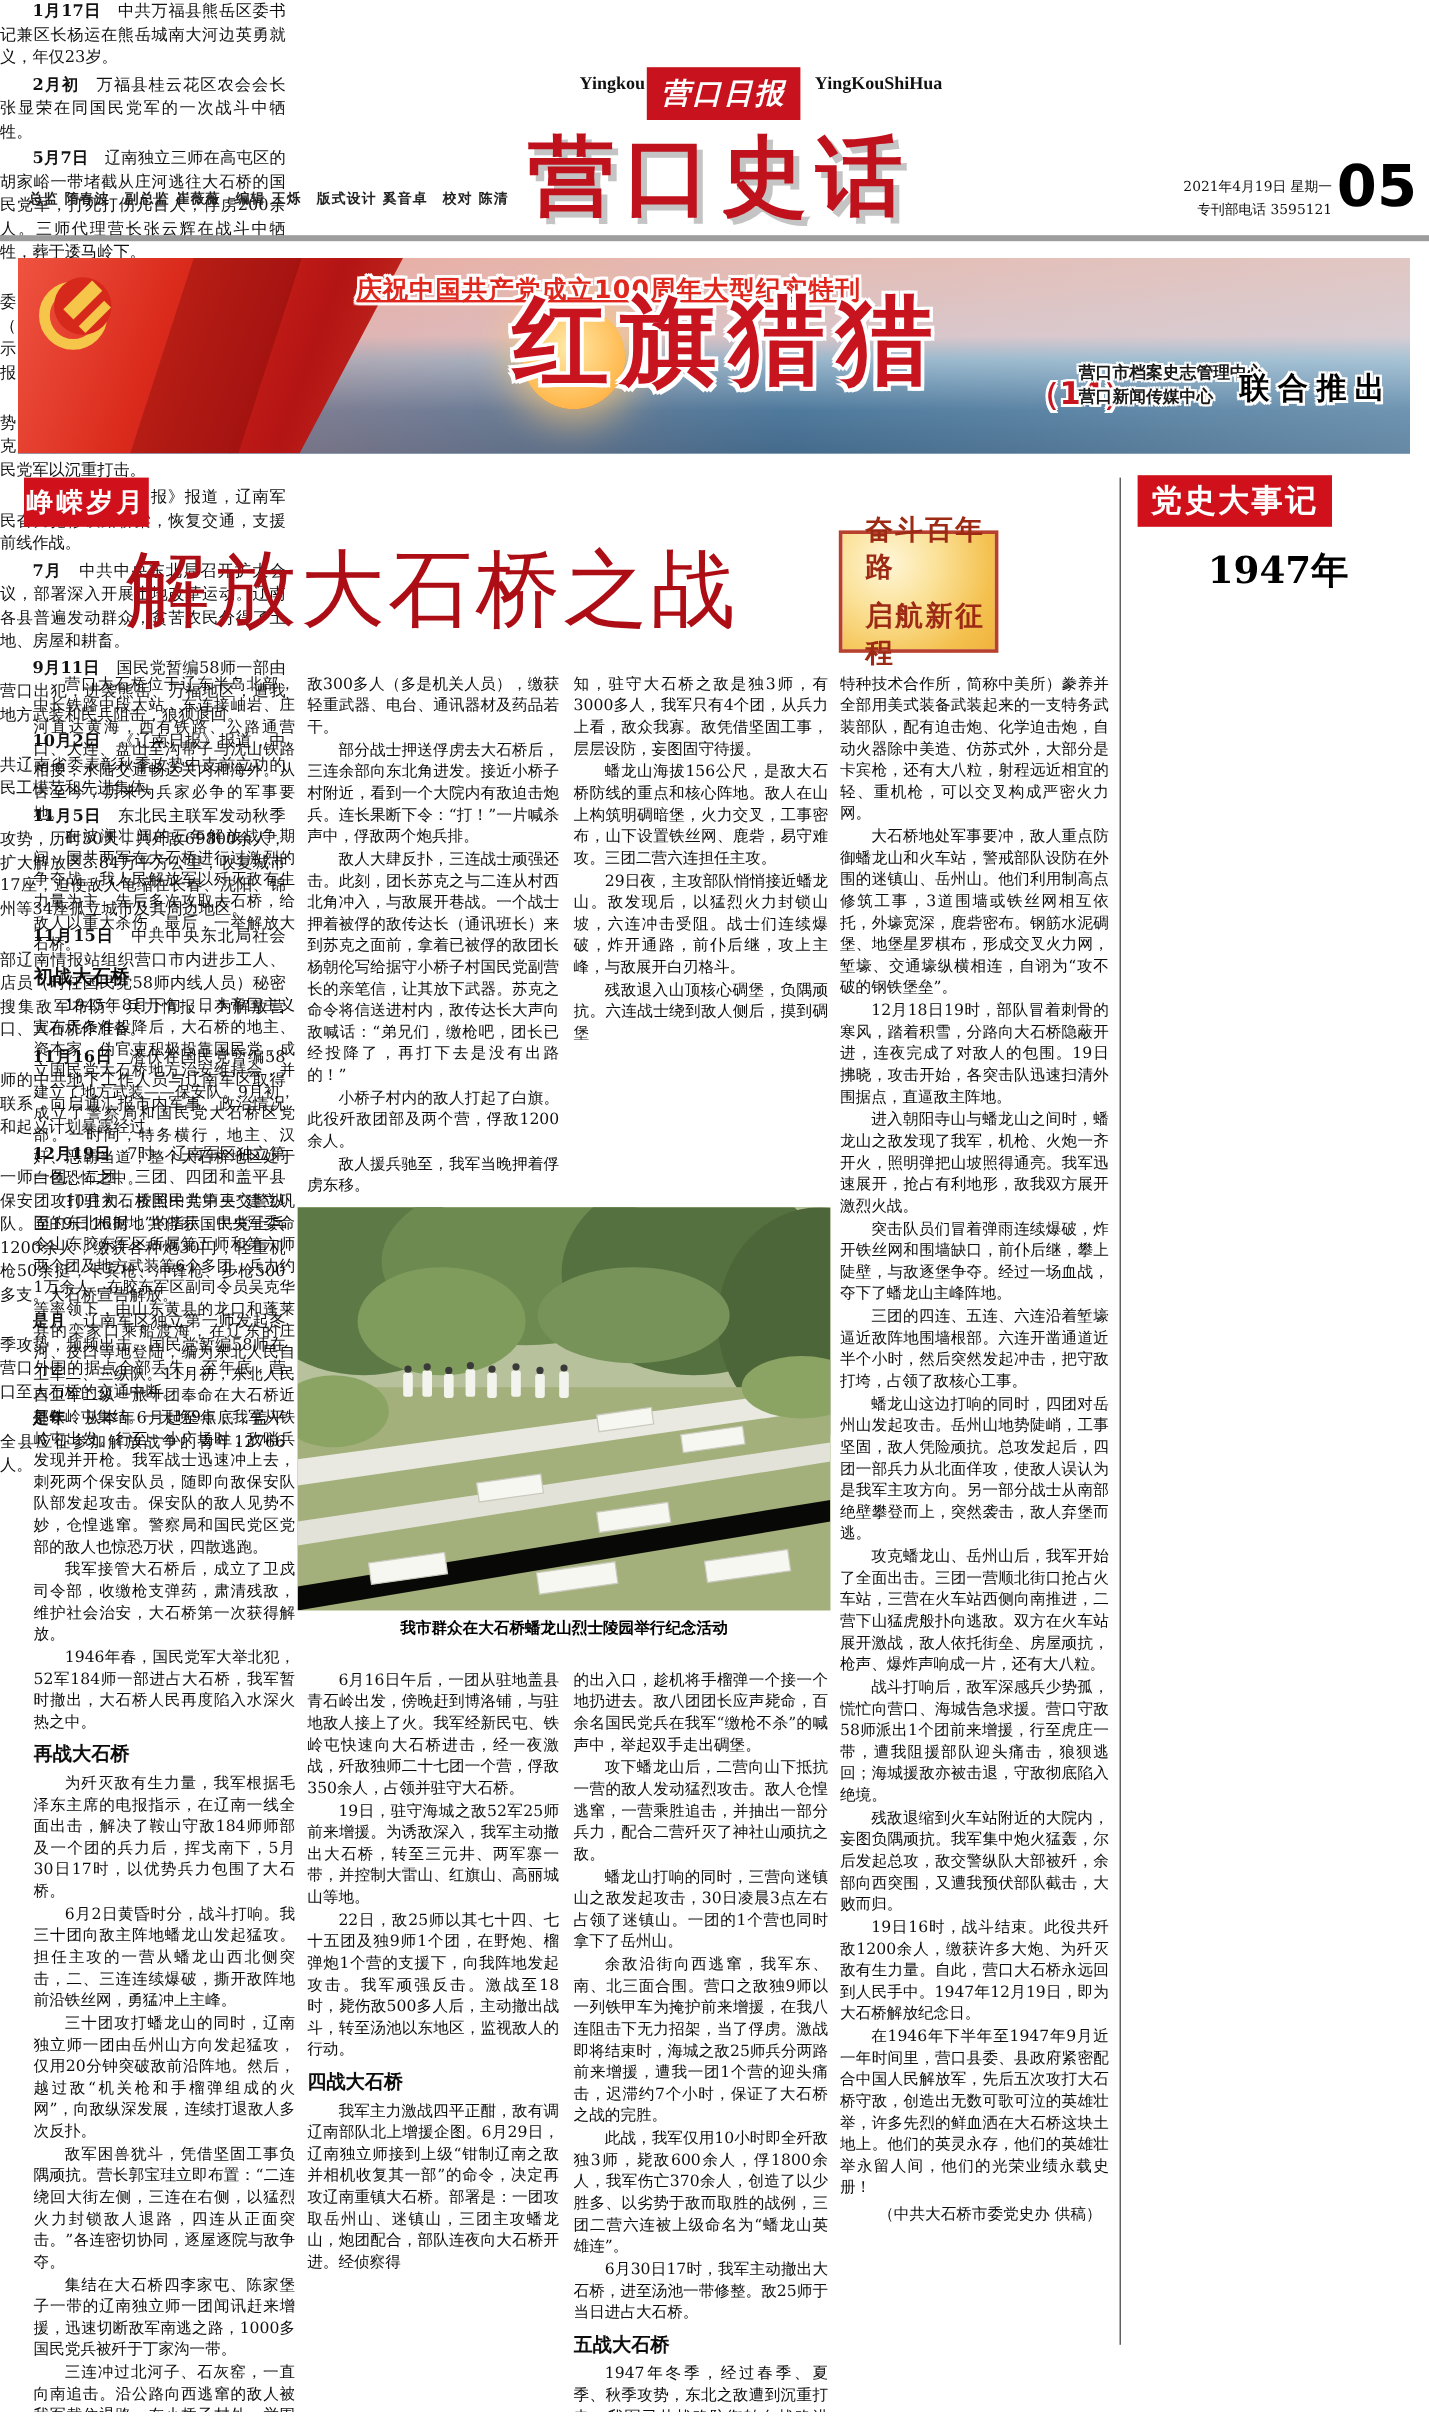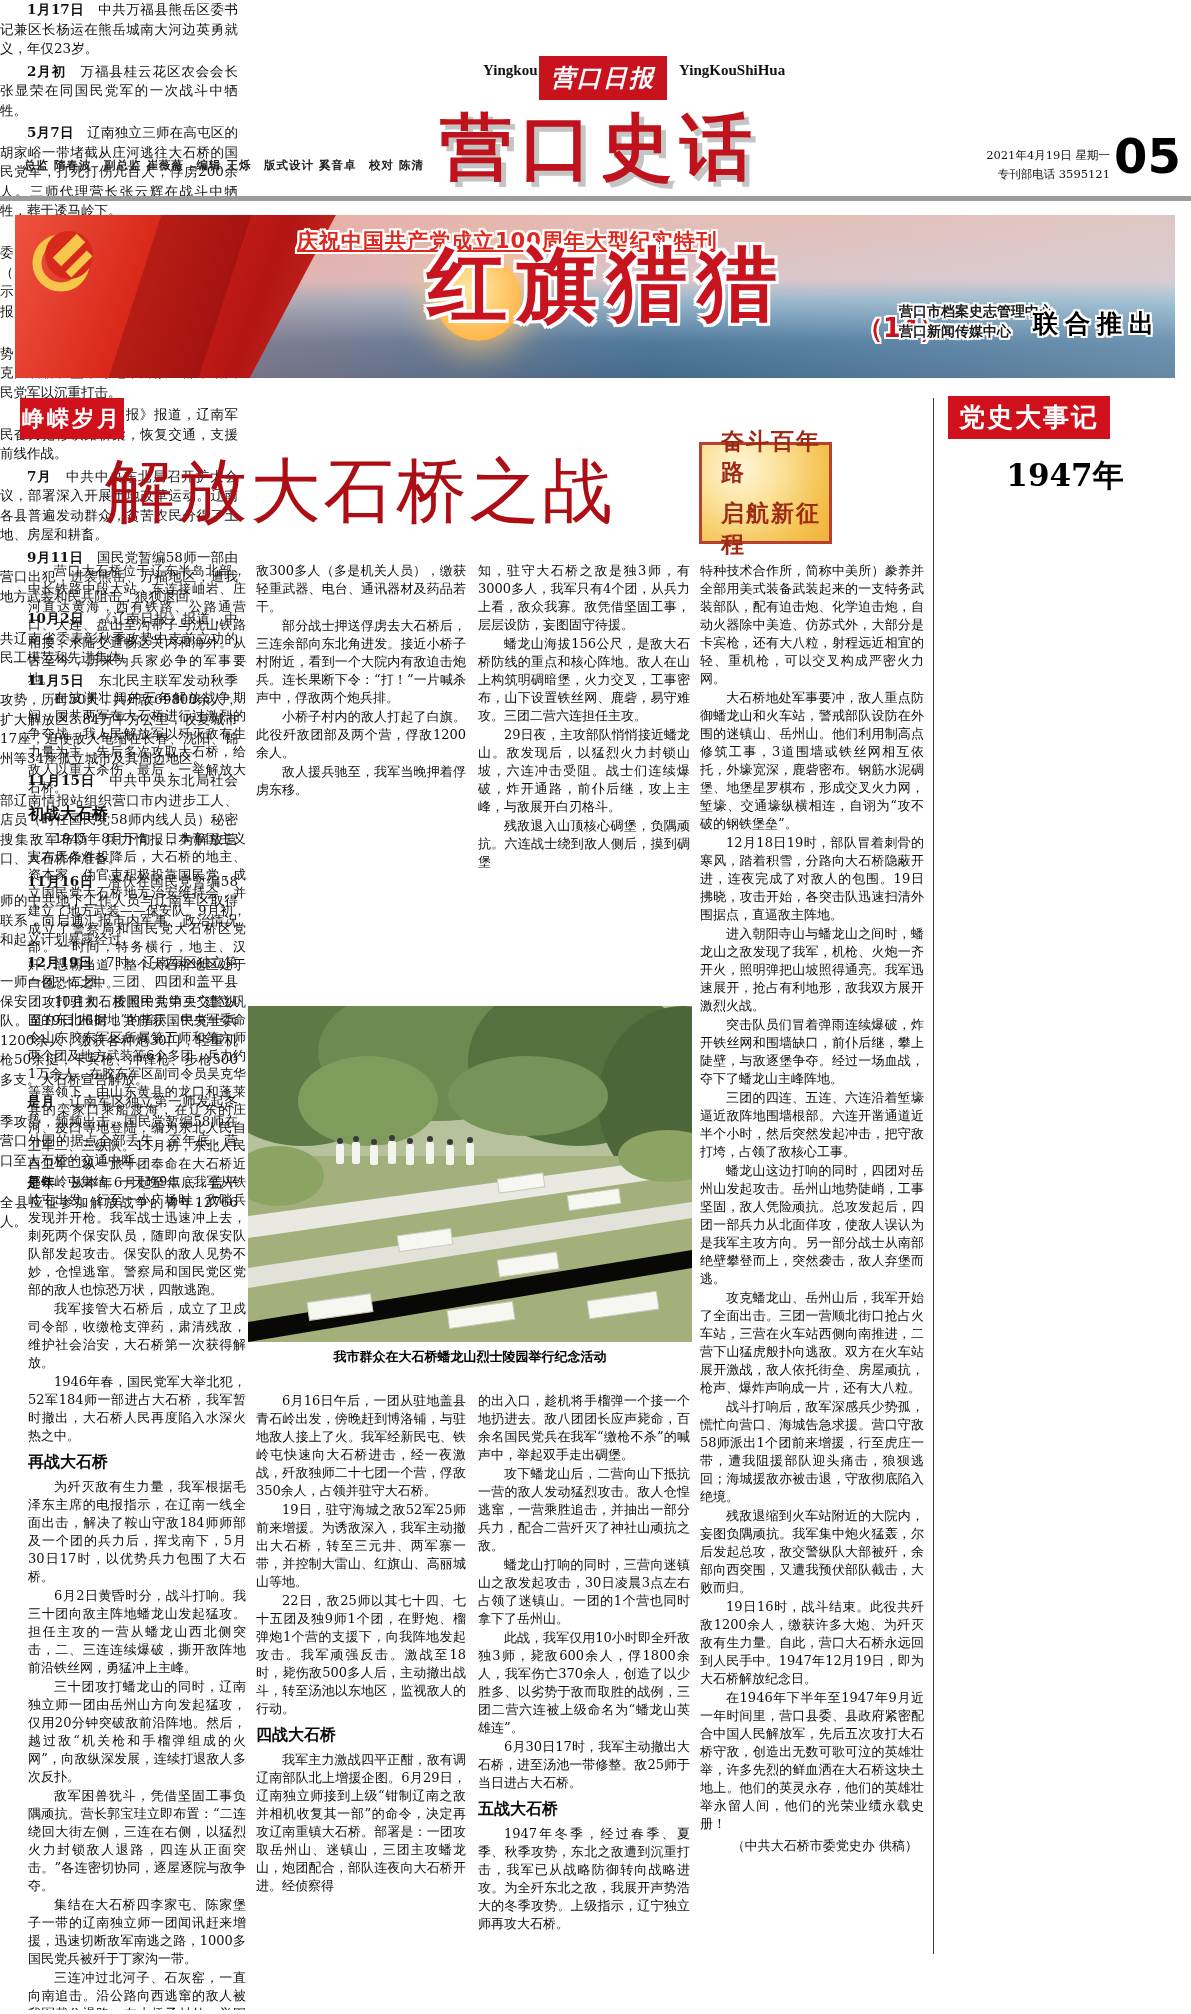--- a/index.html
+++ b/index.html
@@ -140,40 +140,42 @@
       <p class="">为歼灭敌有生力量，我军根据毛泽东主席的电报指示，在辽南一线全面出击，解决了鞍山守敌184师师部及一个团的兵力后，挥戈南下，5月30日17时，以优势兵力包围了大石桥。</p>
       <p class="">6月2日黄昏时分，战斗打响。我三十团向敌主阵地蟠龙山发起猛攻。担任主攻的一营从蟠龙山西北侧突击，二、三连连续爆破，撕开敌阵地前沿铁丝网，勇猛冲上主峰。</p>
       <p class="">三十团攻打蟠龙山的同时，辽南独立师一团由岳州山方向发起猛攻，仅用20分钟突破敌前沿阵地。然后，越过敌“机关枪和手榴弹组成的火网”，向敌纵深发展，连续打退敌人多次反扑。</p>
       <p class="">敌军困兽犹斗，凭借坚固工事负隅顽抗。营长郭宝珪立即布置：“二连绕回大街左侧，三连在右侧，以猛烈火力封锁敌人退路，四连从正面突击。”各连密切协同，逐屋逐院与敌争夺。</p>
       <p class="">集结在大石桥四李家屯、陈家堡子一带的辽南独立师一团闻讯赶来增援，迅速切断敌军南逃之路，1000多国民党兵被歼于丁家沟一带。</p>
       <p class="">三连冲过北河子、石灰窑，一直向南追击。沿公路向西逃窜的敌人被我军截住退路，在小桥子村外一举围歼逃</p>
     </div>
   <div id="col2_top" class="col">
       <p class="cont">敌300多人（多是机关人员），缴获轻重武器、电台、通讯器材及药品若干。</p>
       <p class="">部分战士押送俘虏去大石桥后，三连余部向东北角进发。接近小桥子村附近，看到一个大院内有敌迫击炮兵。连长果断下令：“打！”一片喊杀声中，俘敌两个炮兵排。</p>
+      <p class="">敌人大肆反扑，三连战士顽强还击。此刻，团长苏克之与二连从村西北角冲入，与敌展开巷战。一个战士押着被俘的敌传达长（通讯班长）来到苏克之面前，拿着已被俘的敌团长杨朝伦写给据守小桥子村国民党副营长的亲笔信，让其放下武器。苏克之命令将信送进村内，敌传达长大声向敌喊话：“弟兄们，缴枪吧，团长已经投降了，再打下去是没有出路的！”</p>
       <p class="">小桥子村内的敌人打起了白旗。此役歼敌团部及两个营，俘敌1200余人。</p>
       <p class="">敌人援兵驰至，我军当晚押着俘虏东移。</p>
     </div>
   <div id="col2_bottom" class="col">
       <p class="">6月16日午后，一团从驻地盖县青石岭出发，傍晚赶到博洛铺，与驻地敌人接上了火。我军经新民屯、铁岭屯快速向大石桥进击，经一夜激战，歼敌独师二十七团一个营，俘敌350余人，占领并驻守大石桥。</p>
       <p class="">19日，驻守海城之敌52军25师前来增援。为诱敌深入，我军主动撤出大石桥，转至三元井、两军寨一带，并控制大雷山、红旗山、高丽城山等地。</p>
       <p class="">22日，敌25师以其七十四、七十五团及独9师1个团，在野炮、榴弹炮1个营的支援下，向我阵地发起攻击。我军顽强反击。激战至18时，毙伤敌500多人后，主动撤出战斗，转至汤池以东地区，监视敌人的行动。</p>
       <h2>四战大石桥</h2>
       <p class="">我军主力激战四平正酣，敌有调辽南部队北上增援企图。6月29日，辽南独立师接到上级“钳制辽南之敌并相机收复其一部”的命令，决定再攻辽南重镇大石桥。部署是：一团攻取岳州山、迷镇山，三团主攻蟠龙山，炮团配合，部队连夜向大石桥开进。经侦察得</p>
     </div>
   <div id="col3_top" class="col">
       <p class="cont">知，驻守大石桥之敌是独3师，有3000多人，我军只有4个团，从兵力上看，敌众我寡。敌凭借坚固工事，层层设防，妄图固守待援。</p>
       <p class="">蟠龙山海拔156公尺，是敌大石桥防线的重点和核心阵地。敌人在山上构筑明碉暗堡，火力交叉，工事密布，山下设置铁丝网、鹿砦，易守难攻。三团二营六连担任主攻。</p>
       <p class="">29日夜，主攻部队悄悄接近蟠龙山。敌发现后，以猛烈火力封锁山坡，六连冲击受阻。战士们连续爆破，炸开通路，前仆后继，攻上主峰，与敌展开白刃格斗。</p>
       <p class="">残敌退入山顶核心碉堡，负隅顽抗。六连战士绕到敌人侧后，摸到碉堡</p>
     </div>
   <div id="col3_bottom" class="col">
       <p class="cont">的出入口，趁机将手榴弹一个接一个地扔进去。敌八团团长应声毙命，百余名国民党兵在我军“缴枪不杀”的喊声中，举起双手走出碉堡。</p>
       <p class="">攻下蟠龙山后，二营向山下抵抗一营的敌人发动猛烈攻击。敌人仓惶逃窜，一营乘胜追击，并抽出一部分兵力，配合二营歼灭了神社山顽抗之敌。</p>
       <p class="">蟠龙山打响的同时，三营向迷镇山之敌发起攻击，30日凌晨3点左右占领了迷镇山。一团的1个营也同时拿下了岳州山。</p>
+      <p class="">余敌沿街向西逃窜，我军东、南、北三面合围。营口之敌独9师以一列铁甲车为掩护前来增援，在我八连阻击下无力招架，当了俘虏。激战即将结束时，海城之敌25师兵分两路前来增援，遭我一团1个营的迎头痛击，迟滞约7个小时，保证了大石桥之战的完胜。</p>
       <p class="">此战，我军仅用10小时即全歼敌独3师，毙敌600余人，俘1800余人，我军伤亡370余人，创造了以少胜多、以劣势于敌而取胜的战例，三团二营六连被上级命名为“蟠龙山英雄连”。</p>
       <p class="">6月30日17时，我军主动撤出大石桥，进至汤池一带修整。敌25师于当日进占大石桥。</p>
       <h2>五战大石桥</h2>
       <p class="">1947年冬季，经过春季、夏季、秋季攻势，东北之敌遭到沉重打击，我军已从战略防御转向战略进攻。为全歼东北之敌，我展开声势浩大的冬季攻势。上级指示，辽宁独立师再攻大石桥。</p>
     </div>
   <div id="col4" class="col">
       <p class="cont">特种技术合作所，简称中美所）豢养并全部用美式装备武装起来的一支特务武装部队，配有迫击炮、化学迫击炮，自动火器除中美造、仿苏式外，大部分是卡宾枪，还有大八粒，射程远近相宜的轻、重机枪，可以交叉构成严密火力网。</p>
       <p class="">大石桥地处军事要冲，敌人重点防御蟠龙山和火车站，警戒部队设防在外围的迷镇山、岳州山。他们利用制高点修筑工事，3道围墙或铁丝网相互依托，外壕宽深，鹿砦密布。钢筋水泥碉堡、地堡星罗棋布，形成交叉火力网，堑壕、交通壕纵横相连，自诩为“攻不破的钢铁堡垒”。</p>
       <p class="">12月18日19时，部队冒着刺骨的寒风，踏着积雪，分路向大石桥隐蔽开进，连夜完成了对敌人的包围。19日拂晓，攻击开始，各突击队迅速扫清外围据点，直逼敌主阵地。</p>
       <p class="">进入朝阳寺山与蟠龙山之间时，蟠龙山之敌发现了我军，机枪、火炮一齐开火，照明弹把山坡照得通亮。我军迅速展开，抢占有利地形，敌我双方展开激烈火战。</p>

